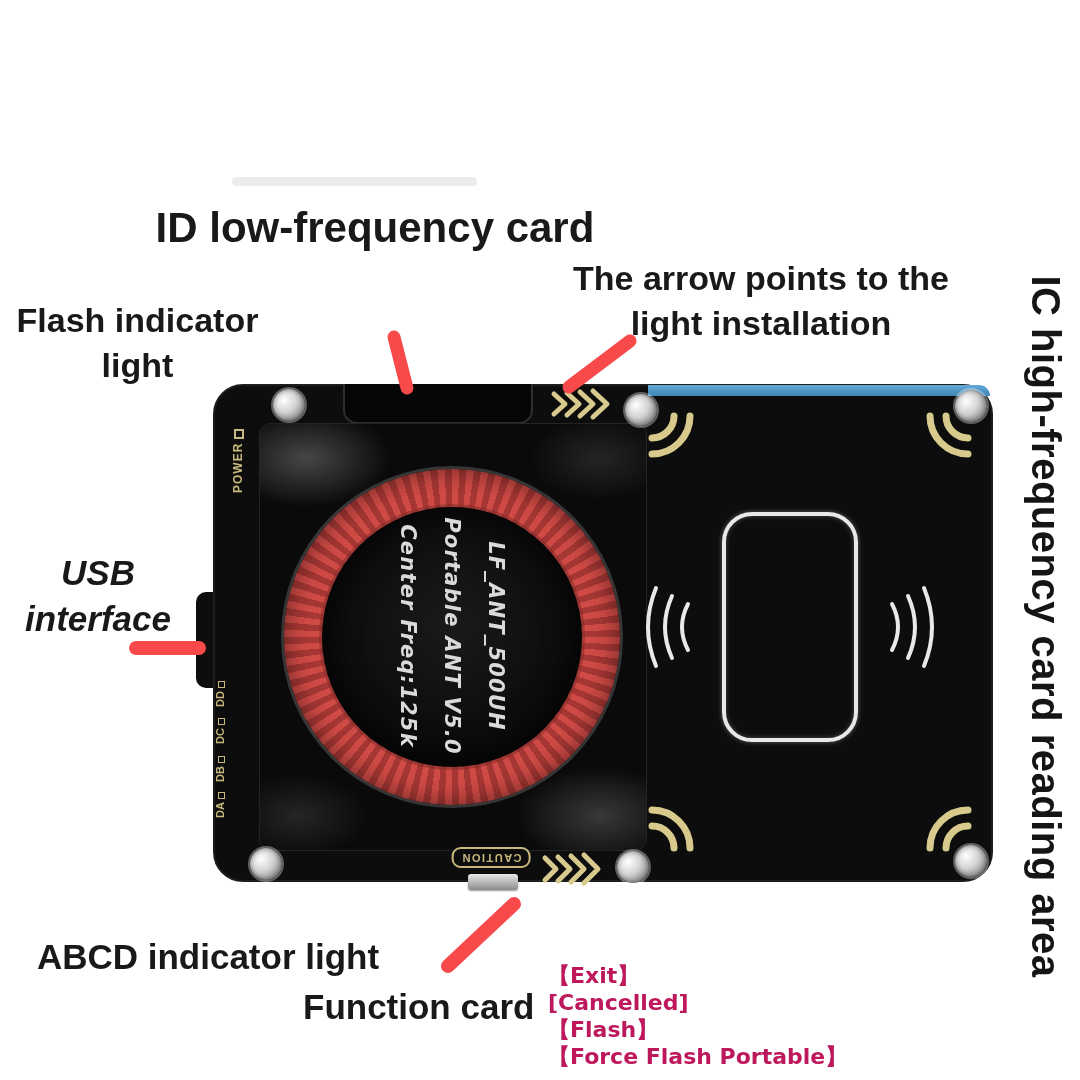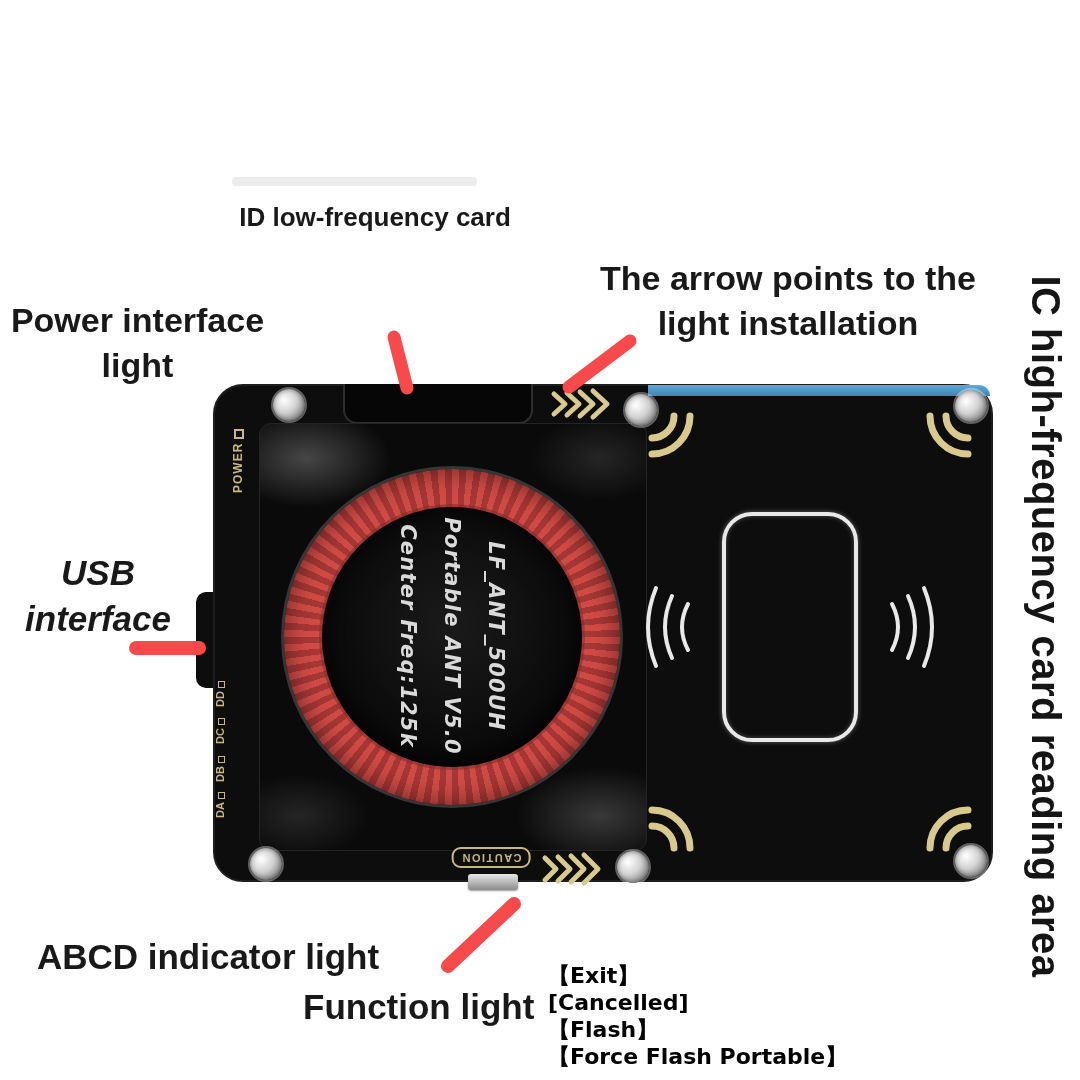--- a/index.html
+++ b/index.html
@@ -1,26 +1,26 @@
 <!DOCTYPE html>
 <html><head>
 <meta charset="utf-8">
 <style>
   html,body{margin:0;padding:0;background:#ffffff;}
   .canvas{position:relative;width:1080px;height:1080px;background:#ffffff;overflow:hidden;
           font-family:"Liberation Sans",sans-serif;}
   
   .lbl{position:absolute;color:#191919;font-weight:bold;text-align:center;line-height:1.32;}
-  .lbl-id{left:140px;top:200px;width:470px;font-size:26px;}
-  .lbl-arrow{left:558px;top:256px;width:460px;font-size:34px;}
+  .lbl-id{left:140px;top:200px;width:470px;font-size:42px;}
+  .lbl-arrow{left:531px;top:256px;width:460px;font-size:34px;}
   .lbl-power{left:0px;top:298px;width:275px;font-size:34px;}
   .lbl-usb{left:8px;top:550px;width:180px;font-size:35px;font-style:italic;}
   .lbl-abcd{left:33px;top:934px;width:350px;font-size:35px;text-align:center;}
   .lbl-func{left:303px;top:984px;width:245px;font-size:35px;text-align:left;}
-  .bracket-list{position:absolute;left:548px;top:962px;width:320px;color:#000000;
+  .bracket-list{position:absolute;left:548px;top:962px;width:320px;color:#be185d;
                 font-family:"DejaVu Sans",sans-serif;font-weight:bold;font-size:22px;
                 line-height:27px;text-align:left;}
   .v-title{position:absolute;left:650px;top:604px;width:790px;transform:rotate(90deg);
            transform-origin:center;color:#151515;font-weight:bold;font-size:40px;
            text-align:center;white-space:nowrap;letter-spacing:.5px;}
   .smudge{position:absolute;left:232px;top:177px;width:245px;height:9px;background:#ececec;border-radius:4px;}
   
   .board{position:absolute;left:213px;top:384px;width:780px;height:498px;background:#0d0d0d;
          border:2px solid #1e1e1e;border-radius:30px;box-sizing:border-box;}
   .usb-bump{position:absolute;left:196px;top:592px;width:26px;height:96px;background:#0d0d0d;
@@ -178,29 +178,29 @@
   </svg>
 
   <div class="lbl lbl-id">
     <div>ID low-frequency card</div>
   </div>
   <div class="lbl lbl-arrow">
     <div>The arrow points to the</div>
     <div>light installation</div>
   </div>
   <div class="lbl lbl-power">
-    <div>Power interface</div>
+    <div>Flash indicator</div>
     <div>light</div>
   </div>
   <div class="lbl lbl-usb">
     <div>USB</div>
     <div>interface</div>
   </div>
   <div class="lbl lbl-abcd">ABCD indicator light</div>
-  <div class="lbl lbl-func">Function light</div>
+  <div class="lbl lbl-func">Function card</div>
 
   <div class="bracket-list">
     <div>【Exit】</div>
     <div>[Cancelled]</div>
     <div>【Flash】</div>
     <div>【Force Flash Portable】</div>
   </div>
 
   <div class="v-title">IC high-frequency card reading area</div>
 

